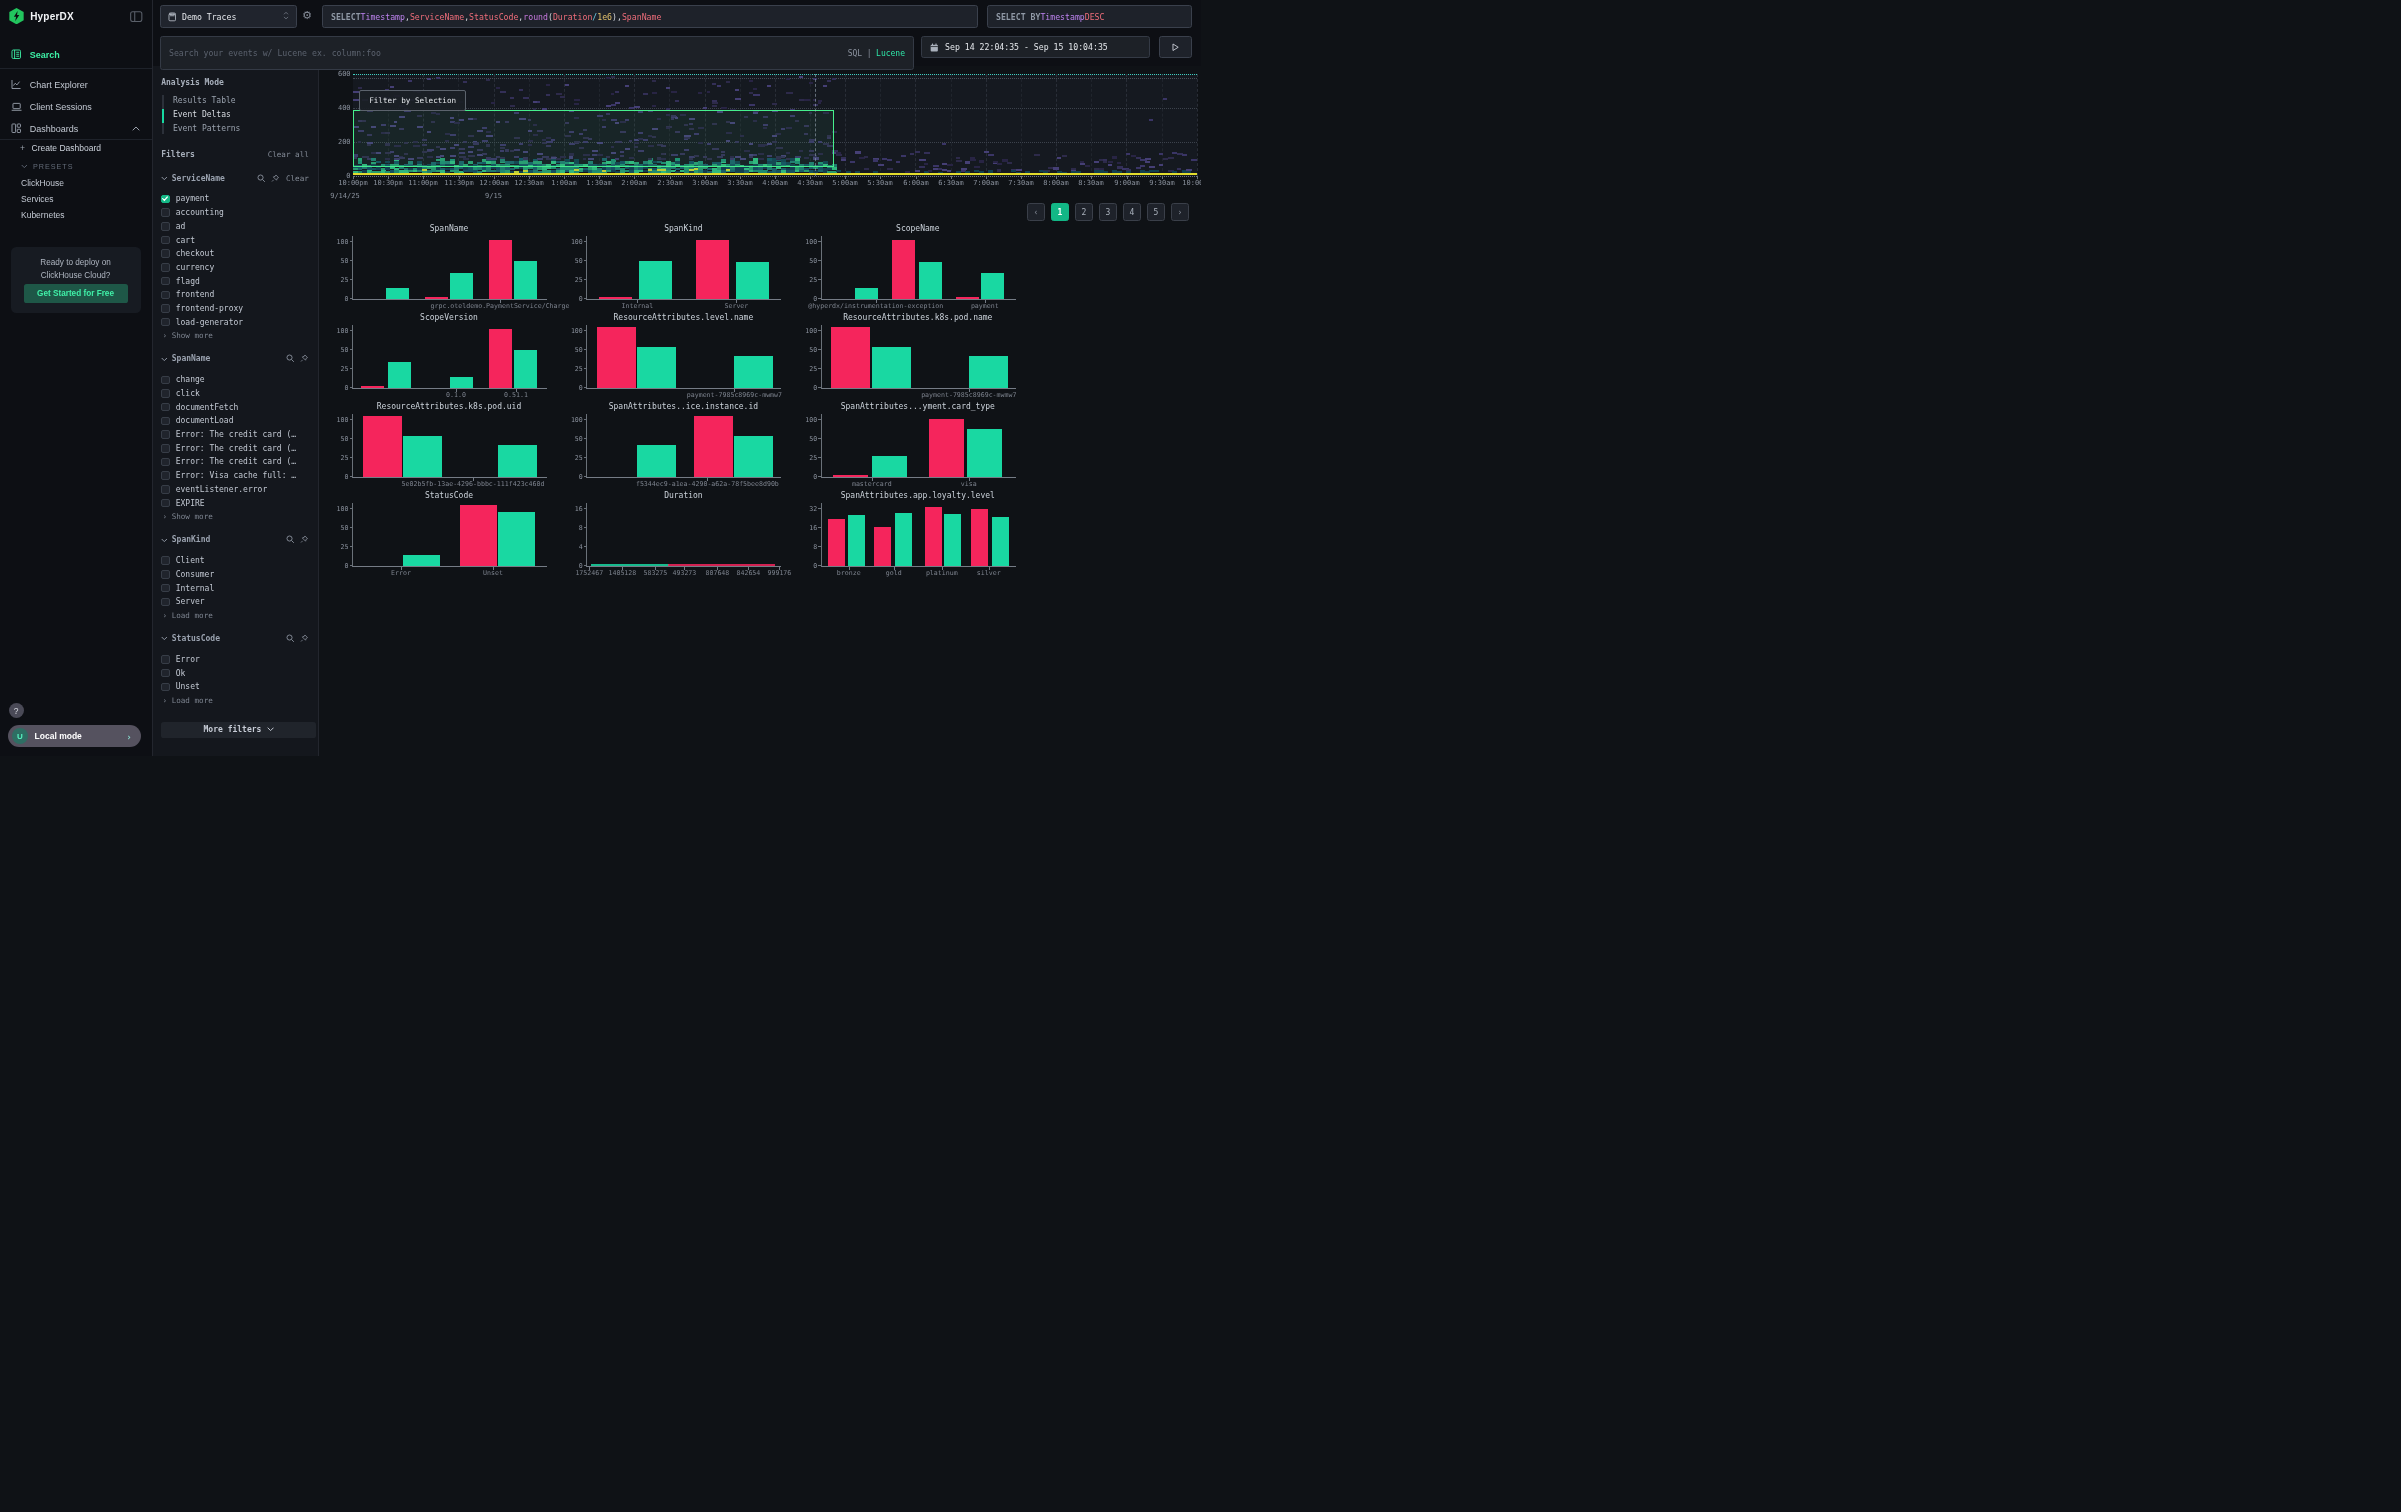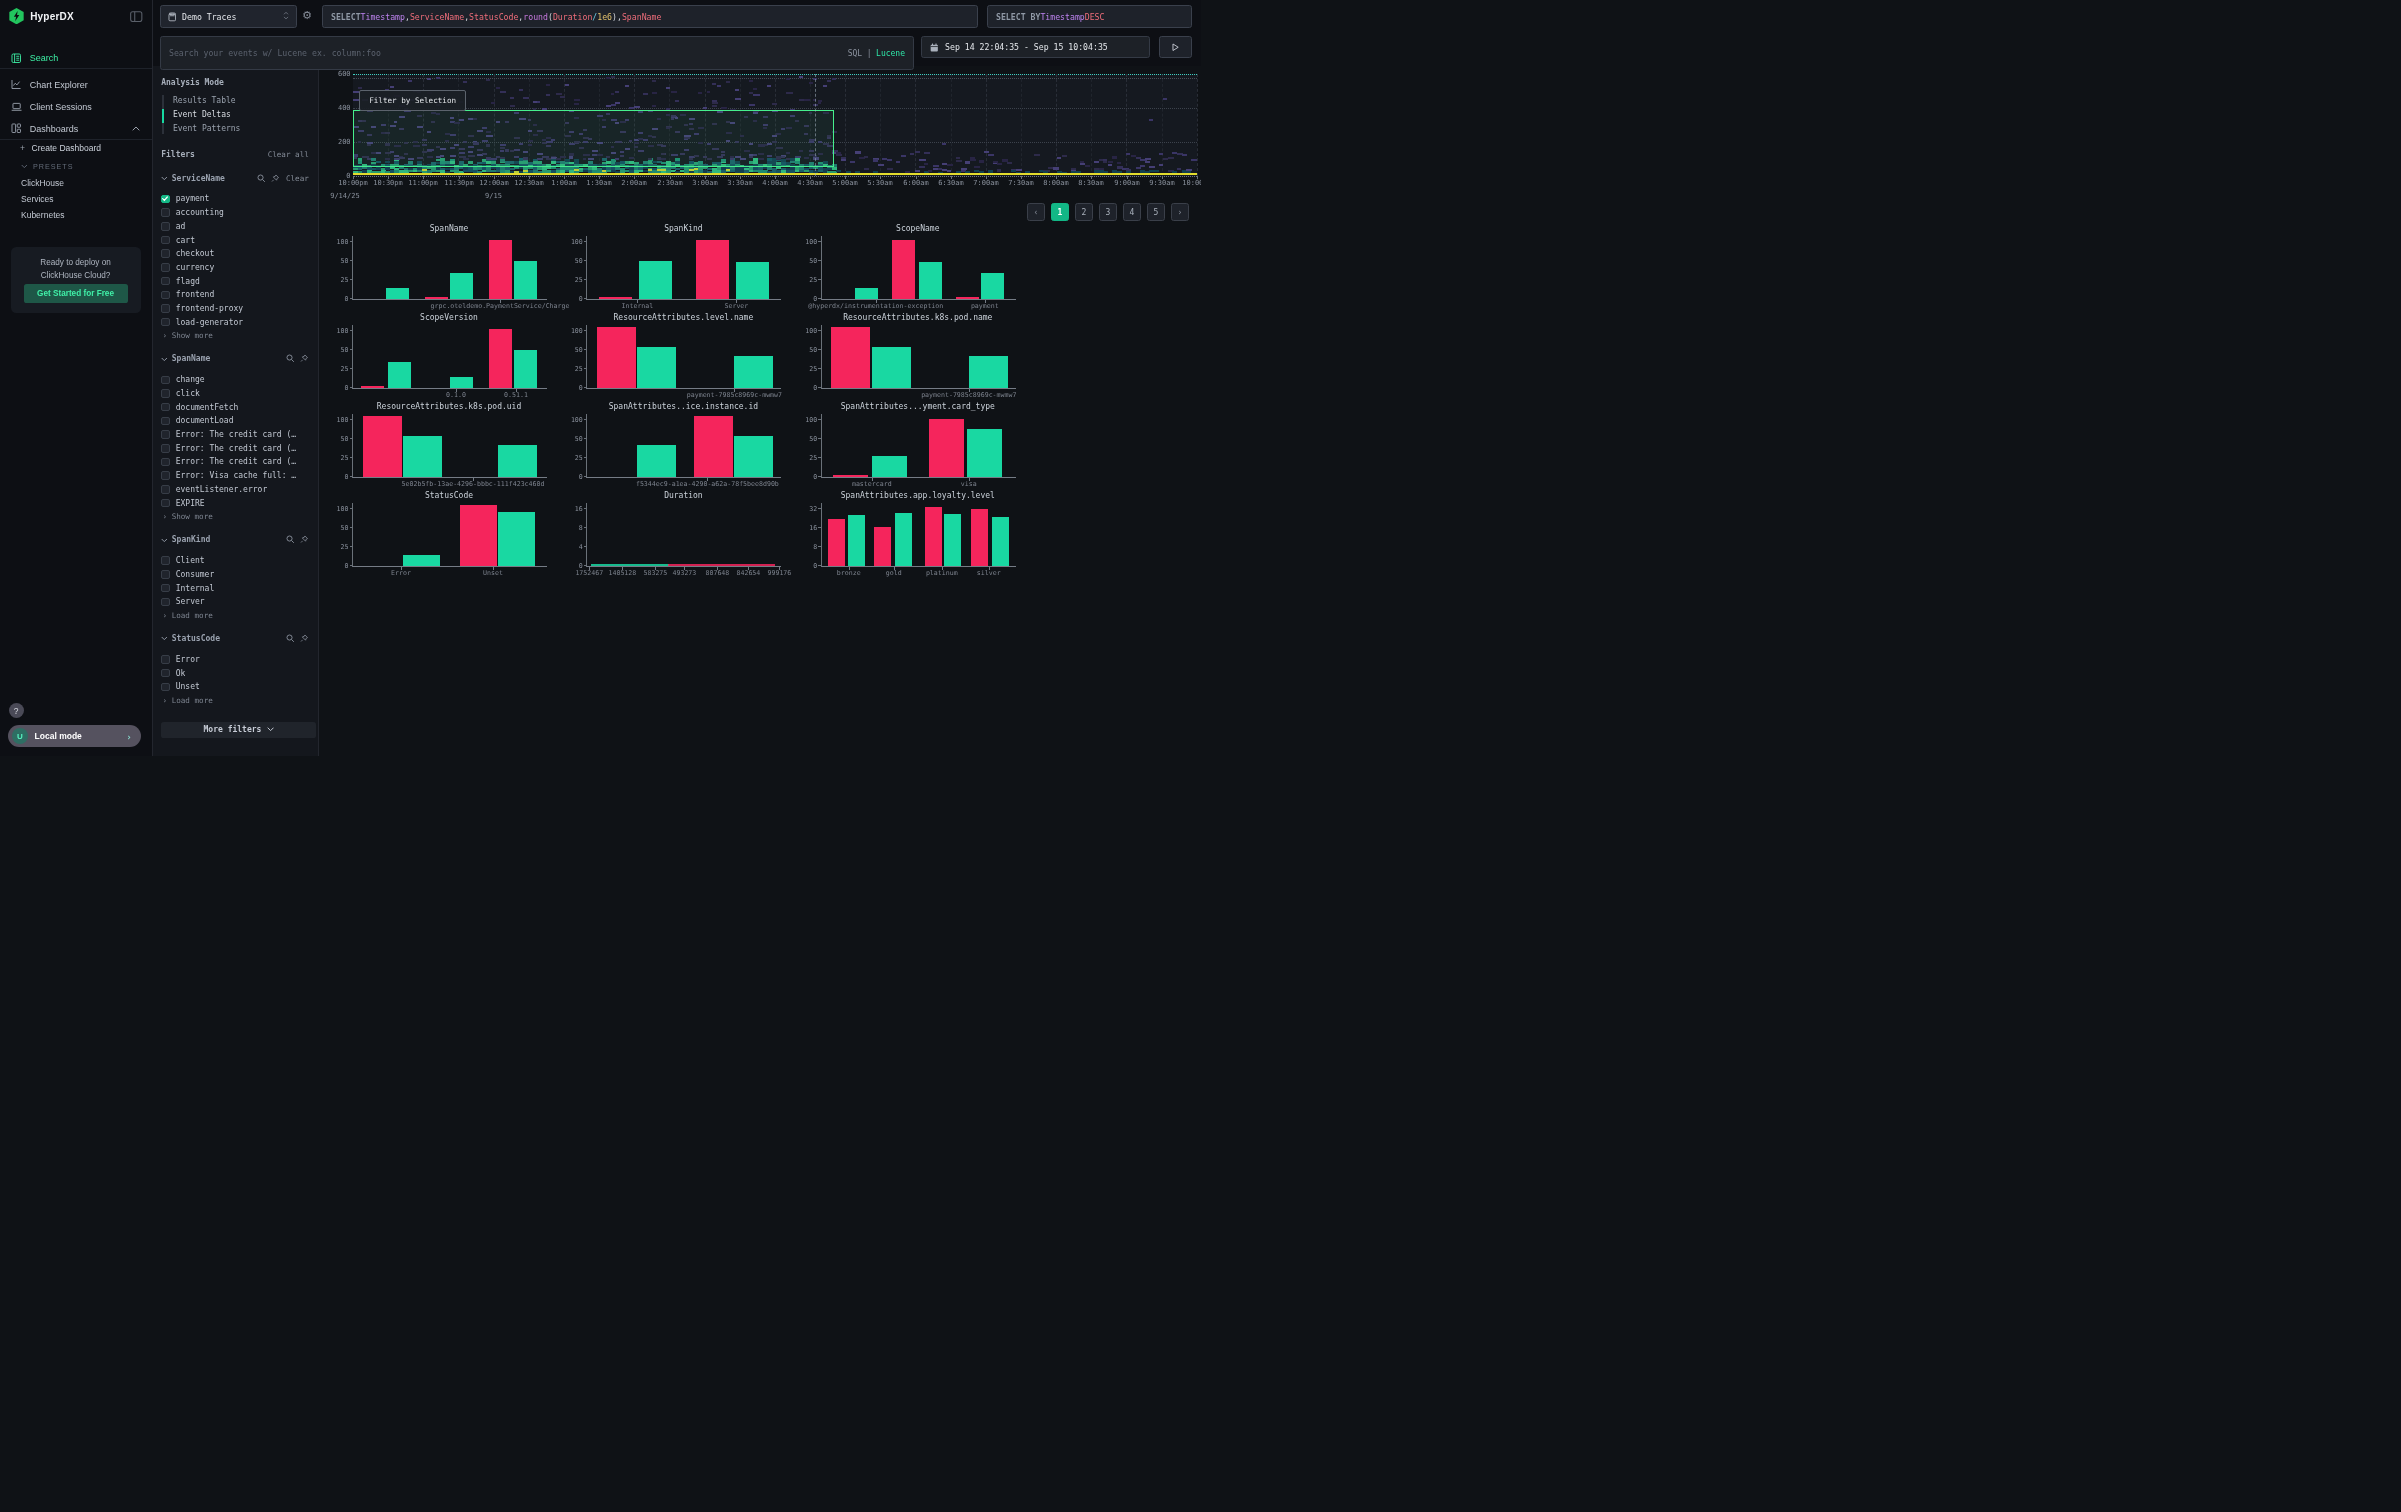--- a/index.html
+++ b/index.html
@@ -8,21 +8,21 @@
   .sans{font-family:"Liberation Sans",sans-serif;}
 
   
   .sidebar{position:absolute;left:0;top:0;width:152px;height:756px;background:#0d0f14;border-right:0.7px solid #23262e;z-index:5;}
   .logo-row{position:absolute;left:9.2px;top:8px;display:flex;align-items:center;gap:6px;}
   .logo-name{font-weight:bold;font-size:10px;color:#f2f4f7;letter-spacing:0.2px;}
   .collapse-btn{position:absolute;right:9.2px;top:10.5px;opacity:.75;cursor:pointer;}
   .nav-item{position:absolute;left:0;width:100%;height:17px;display:flex;align-items:center;gap:8px;padding-left:10.5px;box-sizing:border-box;
             font-size:9px;color:#c3c9d3;cursor:pointer;}
   .nav-item .icn{width:11.2px;display:flex;justify-content:center;}
-  .nav-item.active{color:#3df0a6;font-weight:normal;align-items:flex-end;}
+  .nav-item.active{color:#3df0a6;font-weight:bold;}
   .side-divider{position:absolute;left:0;width:100%;border-top:0.7px solid #1e222a;}
   .side-sub{position:absolute;font-size:8.5px;color:#c3c9d3;cursor:pointer;}
   .presets-label{font-size:7.2px;letter-spacing:1px;color:#636b78;display:flex;align-items:center;gap:5.3px;}
   .promo{position:absolute;left:10.5px;top:247px;width:130px;height:66px;background:#171b22;border-radius:5.3px;text-align:center;}
   .promo p{margin:0;font-size:8.2px;color:#aeb5c0;line-height:12.5px;}
   .promo .l1{padding-top:10px;}
   .promo-btn{position:absolute;left:13px;top:37px;width:104px;height:19px;background:#1e5747;border:none;border-radius:2.6px;
              color:#40f0a8;font-weight:bold;font-size:8.2px;font-family:"Liberation Sans",sans-serif;cursor:pointer;}
   .help-btn{position:absolute;left:8.5px;top:703px;width:15px;height:15px;border-radius:50%;background:#4a4a57;color:#d7dae0;
             display:flex;align-items:center;justify-content:center;font-size:8.5px;cursor:pointer;}

